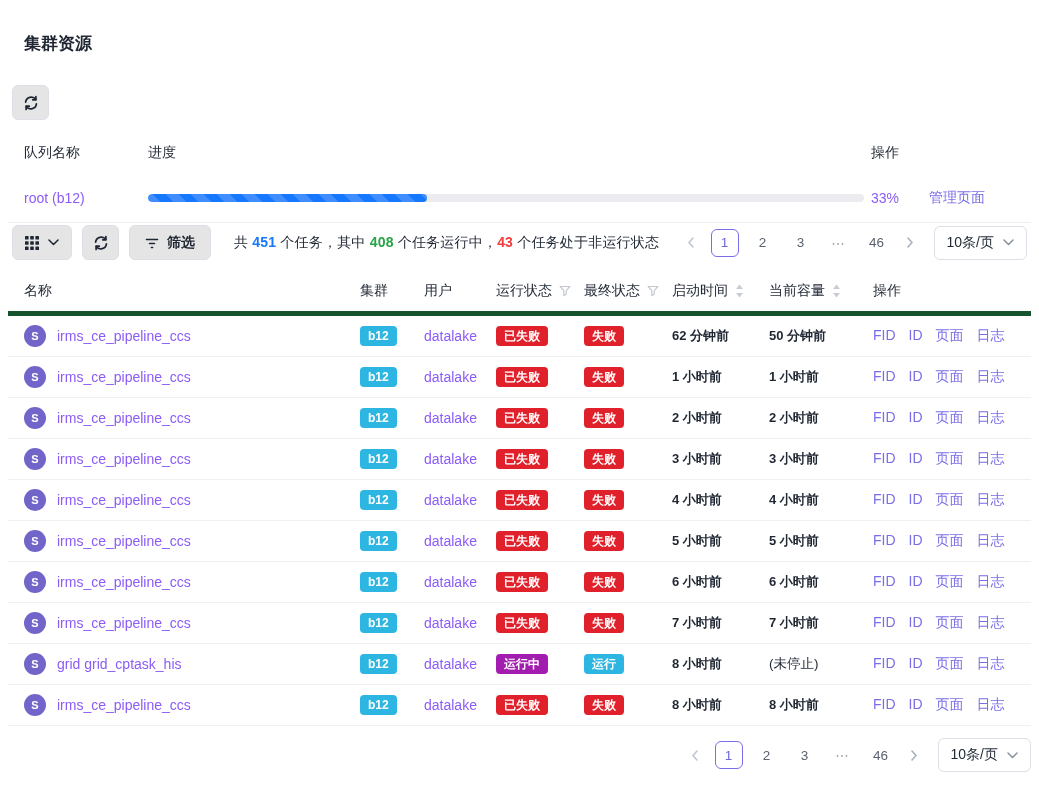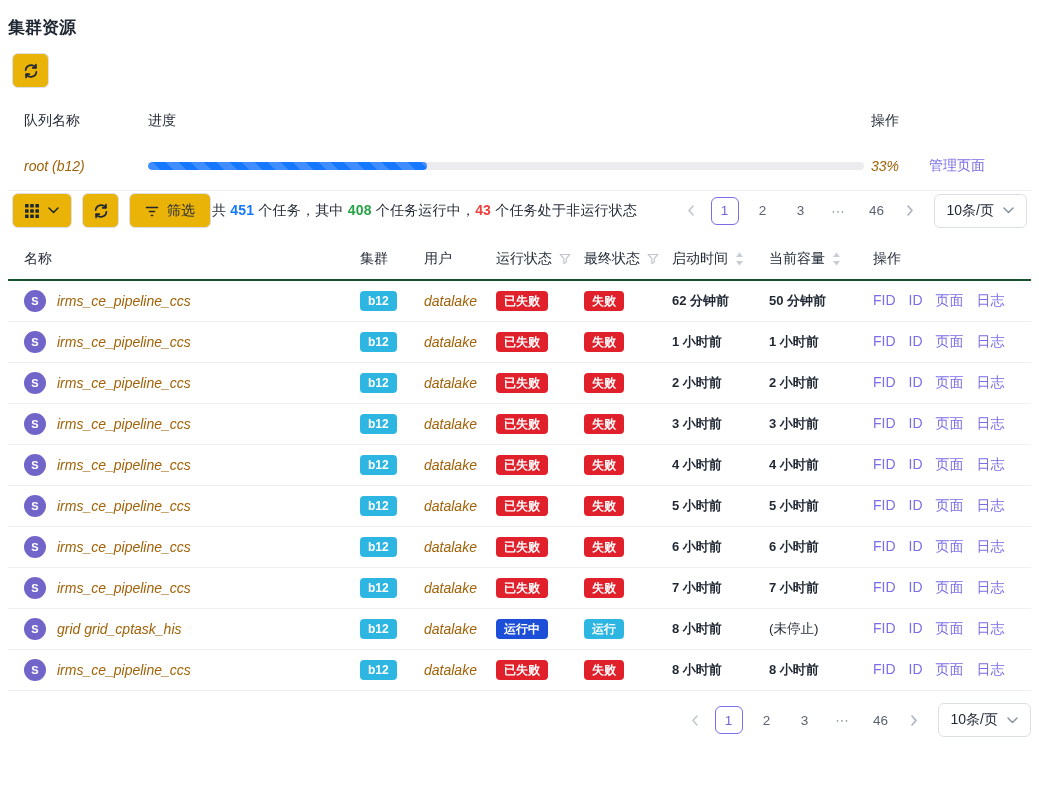--- a/index.html
+++ b/index.html
@@ -4,27 +4,27 @@
 <style>
   * { box-sizing: border-box; }
   html,body { margin:0; padding:0; background:#fff; }
   body {
     width:1039px; height:790px; overflow:hidden;
     font-family:"Liberation Sans","DejaVu Sans",sans-serif;
     color:#1f2733; font-size:14px;
   }
   .page { padding:0 8px; }
 
-  .section-title { font-size:17px; font-weight:700; color:#1f2733; margin:0; padding:16px 4px 14px 0; }
+  .section-title { font-size:17px; font-weight:700; color:#1f2733; margin:16px; padding:16px 4px 14px 0; }
 
   
   .btn {
-    height:35px; border:1px solid #dcdfe6; border-radius:6px; background:#eab308;
+    height:35px; border:1px solid #dcdfe6; border-radius:6px; background:#e5e5e5;
     display:inline-flex; align-items:center; justify-content:center; cursor:pointer;
-    color:#1f2733; font-size:14px;
+    color:#1f2733; font-size:14px;font-weight:bold;
   }
   .icon-btn { width:37px; }
   .grid-btn { width:60px; gap:9px; }
   .filter-btn { padding:0 15px; gap:8px; margin-left:10px; }
   .refresh-mini { margin-left:10px; }
 
   
   .res-header, .res-row {
     display:grid; grid-template-columns:124px 1fr 58px 86px;
     align-items:center; padding:0 16px;
@@ -33,21 +33,21 @@
   .res-row { padding-top:15px; padding-bottom:15px; border-bottom:1px solid #eef0f3; }
   .progress-track { height:8px; background:#ececf0; border-radius:4px; width:99%; overflow:hidden; }
   .progress-fill {
     height:100%; border-radius:4px;
     background:repeating-linear-gradient(45deg,#3f8dff 0 9px,#1677ff 9px 18px);
   }
   .link { color:#7a6ee8; cursor:pointer; text-decoration:none; }
 
   
   .toolbar { display:flex; align-items:center; margin:2px 0 11px; }
-  .summary { margin-left:1px; font-size:14px; color:#1f2733; letter-spacing:.2px; }
+  .summary { margin-left:23px; font-size:14px; color:#1f2733; letter-spacing:.2px; }
   .summary b { font-weight:700; }
   .num-blue { color:#1677ff; }
   .num-green { color:#27a346; }
   .num-red { color:#f03e3e; }
 
   
   .pagination { display:flex; align-items:center; margin-left:auto; gap:4px; }
   .pg-item {
     min-width:28px; height:28px; padding:0 4px; border-radius:6px;
     display:inline-flex; align-items:center; justify-content:center;
@@ -61,37 +61,37 @@
     display:inline-flex; align-items:center; gap:9px; margin-left:8px; cursor:pointer;
     font-size:14px; color:#1f2733; background:#fff;
   }
   .bottom-pagination { display:flex; justify-content:flex-end; padding:12px 0 0 0; }
 
   
   .task-header, .task-row {
     display:grid; grid-template-columns:336px 64px 72px 88px 88px 97px 92px auto;
     align-items:center; padding:0 16px;
   }
-  .task-header { padding-top:11px; padding-bottom:11px; font-weight:500; border-bottom:2px solid #14532d; }
+  .task-header { padding-top:11px; padding-bottom:11px; font-weight:500; border-bottom:5px solid #14532d; }
   .task-row { padding-top:9px; padding-bottom:9px; border-bottom:1px solid #eef0f3; }
   .th-cell { display:flex; align-items:center; gap:7px; }
   .name-cell { display:flex; align-items:center; gap:11px; }
   .avatar {
     width:22px; height:22px; border-radius:50%; background:#7265c9; color:#fff;
     font-size:11px; font-weight:600; display:inline-flex; align-items:center; justify-content:center;
     flex:0 0 22px;
   }
   .badge {
     display:inline-block; padding:3px 8px; border-radius:4px; color:#fff;
     font-size:12px; font-weight:600; line-height:1.2; white-space:nowrap;
   }
   .time-cell { font-size:13px; font-weight:700; }
   .time-cell.muted { font-weight:400; font-size:13.5px; }
   .actions-cell { display:flex; gap:13px; padding-left:12px; font-size:14px; }
-  .cell-text { color:#a16207;font-style:italic; }
+  .cell-text { color:#8b5cf6; }
 
   svg { display:block; }
 </style>
 </head>
 <body>
 
 <div class="page">
 
   <h2 class="section-title">集群资源</h2>
 
@@ -392,21 +392,21 @@
             <a class="link">日志</a>
           </div>
         </div>
         <div class="task-row">
           <div class="name-cell">
             <span class="avatar" style="background: rgb(114, 101, 201);">S</span>
             <span class="cell-text">grid grid_cptask_his</span>
           </div>
           <div><span class="badge" style="background: rgb(46, 182, 227);">b12</span></div>
           <div class="cell-text">datalake</div>
-          <div><span class="badge" style="background: #1d4ed8;">运行中</span></div>
+          <div><span class="badge" style="background: #a21caf;">运行中</span></div>
           <div><span class="badge" style="background: rgb(46, 182, 227);">运行</span></div>
           <div class="time-cell">8 小时前</div>
           <div class="time-cell muted">(未停止)</div>
           <div class="actions-cell">
             <a class="link">FID</a>
             <a class="link">ID</a>
             <a class="link">页面</a>
             <a class="link">日志</a>
           </div>
         </div>

